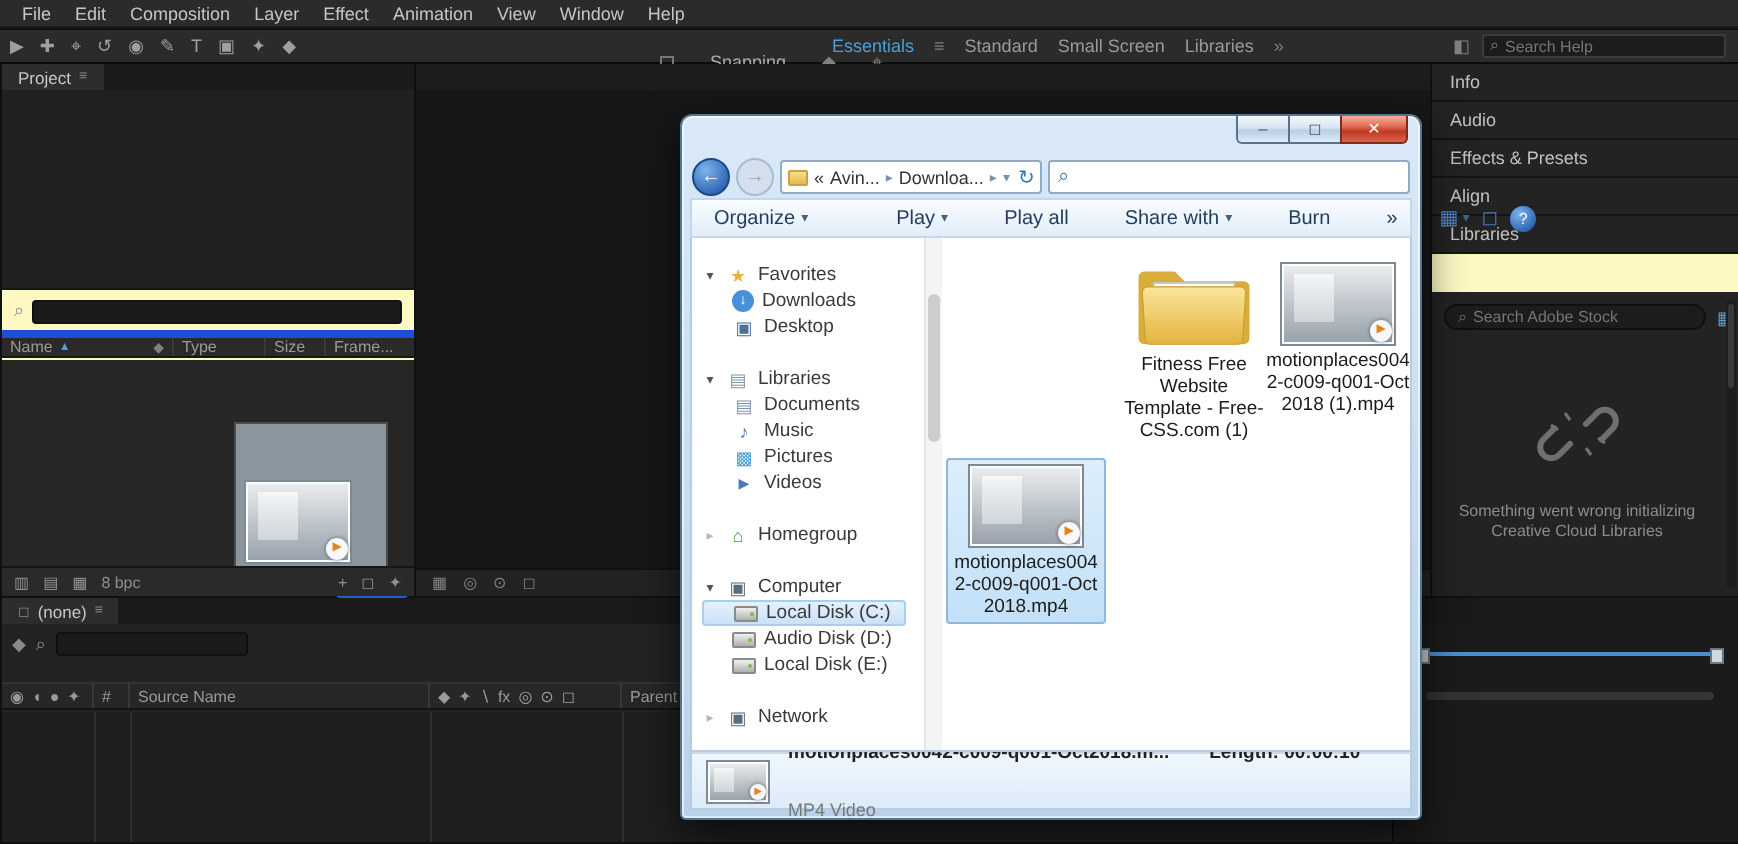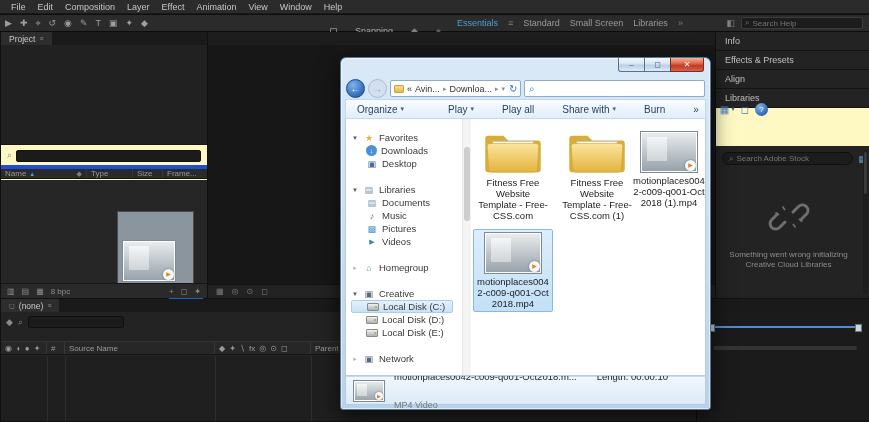--- a/index.html
+++ b/index.html
@@ -6,21 +6,21 @@
   html,body { width:869px; height:422px; overflow:hidden; }
   body { position:relative; background:#101010; font-family:"Liberation Sans", sans-serif; -webkit-font-smoothing:antialiased; }
 
   
   .ae-menubar { position:absolute; left:0; top:0; width:869px; height:14px; background:#2b2b2b; border-bottom:1px solid #191919; display:flex; align-items:center; padding-left:5px; font-size:9px; color:#c6c6c6; }
   .menu-item { padding:0 6px; white-space:nowrap; }
   .ae-toolbar { position:absolute; left:0; top:15px; width:869px; height:17px; background:#2b2b2b; border-bottom:1px solid #0c0c0c; }
   .tools-group { position:absolute; left:5px; top:0; height:16px; display:flex; align-items:center; gap:8px; color:#9f9f9f; font-size:9px; }
   .snap-group { position:absolute; left:330px; top:0; height:32px; display:flex; align-items:center; gap:18px; font-size:9px; color:#aaa; }
   .checkbox { width:7px; height:7px; border:1px solid #777; display:inline-block; }
-  .ws-group { position:absolute; left:457px; top:0; height:16px; display:flex; align-items:center; gap:10px; font-size:9px; color:#9a9a9a; white-space:nowrap; }
+  .ws-group { position:absolute; left:416px; top:0; height:16px; display:flex; align-items:center; gap:10px; font-size:9px; color:#9a9a9a; white-space:nowrap; }
   .ws-active { color:#4b9fd8; }
   .dimglyph { color:#7f7f7f; font-size:9px; }
   .help-group { position:absolute; right:6px; top:2px; display:flex; align-items:center; gap:6px; }
   .ae-search { width:122px; height:12px; background:#1c1c1c; border:1px solid #3c3c3c; border-radius:2px; display:flex; align-items:center; padding:0 3px; gap:3px; color:#808080; font-size:8px; }
   .ae-search input { flex:1; min-width:0; border:none; outline:none; background:transparent; color:#9a9a9a; font-size:8px; font-family:"Liberation Sans", sans-serif; }
 
   .panel { position:absolute; background:#fef9c3; }
   .tabstrip { height:13px; background:#1a1a1a; display:flex; align-items:flex-end; }
   .ptab { background:#2d2d2d; color:#c8c8c8; font-size:8.5px; height:13px; display:flex; align-items:center; gap:4px; padding:0 8px; }
   .ptab .ticon { color:#8a8a8a; font-size:7px; }
@@ -121,21 +121,21 @@
   .file-label { font-size:9.5px; line-height:11px; text-align:center; color:#1c1c1c; word-wrap:break-word; width:74px; }
   .folder-svg { width:56px; height:44px; display:block; }
   .vthumb { width:58px; height:42px; border:1px solid #7d8b97; background:linear-gradient(180deg,#eceeef 0%,#ccd2d6 35%,#96a0a8 100%); position:relative; box-shadow:inset 0 0 0 1px #fdfdfd; flex:none; }
   .vthumb::before { content:""; position:absolute; left:6px; top:5px; width:20px; height:24px; background:linear-gradient(#f8f9fa,#d4dade); opacity:.85; }
   .vthumb::after { content:"▶"; position:absolute; right:1px; bottom:1px; width:11px; height:11px; border-radius:50%; background:#f6f8fa; color:#e8821e; font-size:6px; line-height:11px; text-align:center; box-shadow:0 0 2px rgba(0,0,0,.45); }
   .vthumb.mini { width:32px; height:22px; }
   .vthumb.mini::before { width:10px; height:12px; left:3px; top:3px; }
   .vthumb.mini::after { width:8px; height:8px; font-size:5px; line-height:8px; }
   .status-bar { height:29px; flex:none; background:linear-gradient(#f0f7fd,#dcebf8); border:1px solid #b6cce2; border-top:1px solid #c9daeb; display:flex; align-items:center; padding:0 7px; gap:9px; }
   .status-text { font-size:9.5px; color:#222; }
-  .status-line1 { display:flex; gap:20px; align-items:baseline; }
+  .status-line1 { display:flex; gap:20px; align-items:baseline;font-weight:bold; }
   .status-kind { color:#777; font-size:9px; margin-top:18px; }
 
   .ae-vthumb { position:absolute; left:4px; bottom:4px; }
 </style>
 </head>
 <body>
 
 <svg width="0" height="0" style="position:absolute">
     <defs>
   <linearGradient id="foldG" x1="0" y1="0" x2="0" y2="1">
@@ -243,20 +243,21 @@
   <div class="comp-footer">
     <span>▦</span>
     <span>◎</span>
     <span>⊙</span>
     <span>◻</span>
   </div>
 </div>
 
 <div class="panel p-right">
   <div class="rp-row">Info</div>
+  <div class="rp-row">Audio</div>
   <div class="rp-row">Effects &amp; Presets</div>
   <div class="rp-row">Align</div>
   <div class="rp-row">Libraries</div>
   <div class="lib-body">
     <div class="lib-search-row">
       <span class="lib-search">
         <span>⌕</span>
         <input placeholder="Search Adobe Stock" style="">
       </span>
       <span class="lib-view-ic">▦</span>
@@ -422,53 +423,45 @@
       <div class="sec-gap"></div>
       <div class="nav-row">
         <span class="exp">▸</span>
         <span class="nic c-home">⌂</span>
         <span>Homegroup</span>
       </div>
       <div class="sec-gap"></div>
       <div class="nav-row">
         <span class="exp open">▾</span>
         <span class="nic c-comp">▣</span>
-        <span>Creative</span>
+        <span>Computer</span>
       </div>
       <div class="nav-row child hl-row">
         <span class="drive-ic"></span>
         <span>Local Disk (C:)</span>
       </div>
       <div class="nav-row child">
         <span class="drive-ic"></span>
-        <span>Local Disk (D:)</span>
+        <span>Audio Disk (D:)</span>
       </div>
       <div class="nav-row child">
         <span class="drive-ic"></span>
         <span>Local Disk (E:)</span>
       </div>
       <div class="sec-gap"></div>
       <div class="nav-row">
         <span class="exp">▸</span>
         <span class="nic c-net">▣</span>
         <span>Network</span>
       </div>
     </div>
     <div class="scroll-col">
         <div class="scroll-thumb"></div>
       </div>
     <div class="content-pane">
-      <div class="file-item" style="left:2px;top:12px">
-        <svg class="folder-svg" viewBox="0 0 58 46">
-          <path d="M3 5 h16 l5 5 h31 a3 3 0 0 1 3 3 v27 a3 3 0 0 1 -3 3 h-52 a3 3 0 0 1 -3 -3 v-32 a3 3 0 0 1 3 -3z" fill="#d9ad3c"></path>
-          <rect x="8" y="11" width="42" height="26" fill="#fdfdfb" stroke="#c8c8c8"></rect>
-          <path d="M2 16 q0 -3 3 -3 h48 q3 0 3 3 l-1.5 24 q-.2 3 -3 3 h-45 q-2.8 0 -3 -3z" fill="url(#foldG)" stroke="#c99f35" stroke-width="0.6"></path>
-        </svg>
-        <div class="file-label">Fitness Free Website Template - Free-CSS.com</div>
-      </div>
       <div class="file-item" style="left:86px;top:12px">
         <svg class="folder-svg" viewBox="0 0 58 46">
           <path d="M3 5 h16 l5 5 h31 a3 3 0 0 1 3 3 v27 a3 3 0 0 1 -3 3 h-52 a3 3 0 0 1 -3 -3 v-32 a3 3 0 0 1 3 -3z" fill="#d9ad3c"></path>
           <rect x="8" y="11" width="42" height="26" fill="#fdfdfb" stroke="#c8c8c8"></rect>
           <path d="M2 16 q0 -3 3 -3 h48 q3 0 3 3 l-1.5 24 q-.2 3 -3 3 h-45 q-2.8 0 -3 -3z" fill="url(#foldG)" stroke="#c99f35" stroke-width="0.6"></path>
         </svg>
         <div class="file-label">Fitness Free Website Template - Free-CSS.com (1)</div>
       </div>
       <div class="file-item" style="left:158px;top:12px">
         <span class="vthumb"></span>

